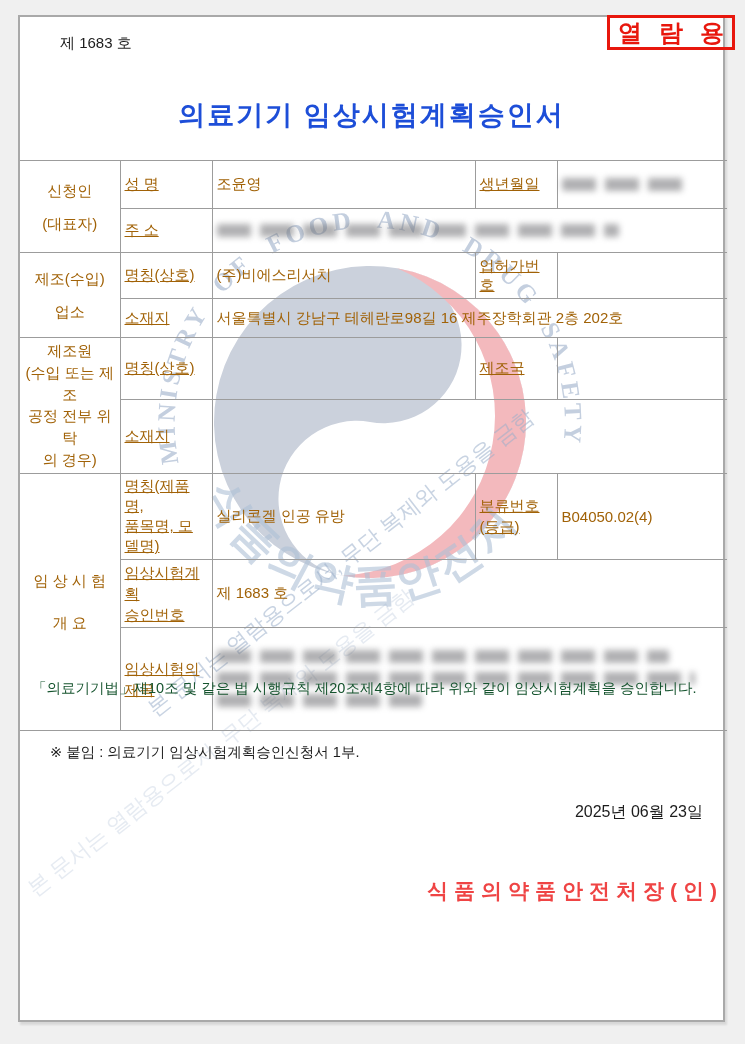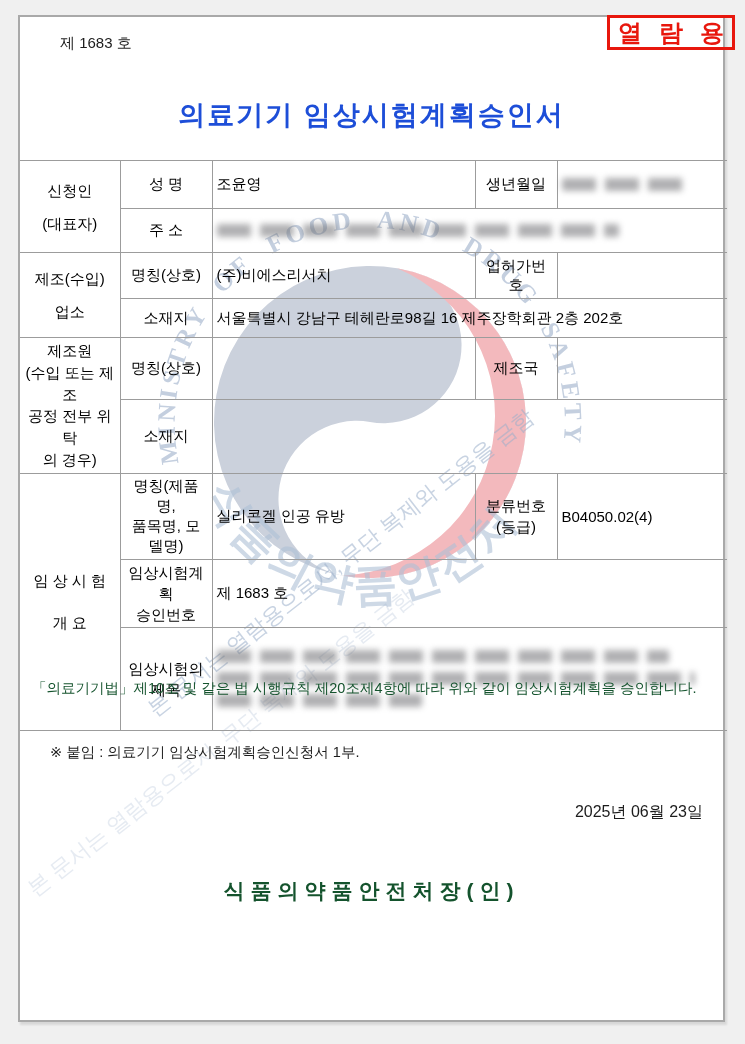--- a/index.html
+++ b/index.html
@@ -35,45 +35,45 @@
   }
   
   svg.watermark{position:absolute;left:0;top:0;width:707px;height:1007px;pointer-events:none;}
   
   table.cert{
     position:absolute;left:0;top:143px;width:707px;
     border-collapse:collapse;border-left:hidden;border-right:hidden;
     table-layout:fixed;background:transparent;z-index:2;
   }
   table.cert td{
-    border:1px solid #9c9c9c;font-size:15px;color:#000000;
+    border:1px solid #9c9c9c;font-size:15px;color:#a16207;
     vertical-align:middle;padding:2px 4px;
   }
   td.sec{text-align:center;white-space:pre-line;}
-  td.lbl{text-align:center;white-space:pre-line;}
+  td.lbl{text-align:left;white-space:pre-line;text-decoration:underline;}
   td.val{text-align:left;padding-left:10px;}
   .lh22{line-height:2.2;}
   .lh26{line-height:2.8;}
   .lh15{line-height:1.45;font-size:14.5px;}
   .small{font-size:13.5px;line-height:1.35;margin-top:40px;}
   .med{font-size:14.5px;line-height:1.4;}
   
   .blur-line{
     height:13px;border-radius:2px;opacity:0.55;filter:blur(3px);
     background:repeating-linear-gradient(90deg,#6f6f73 0 34px,transparent 34px 43px);
   }
   .blur-stack .blur-line{margin-bottom:9px;}
   .blur-stack .blur-line:last-child{margin-bottom:0;}
   
   .approval-statement{position:absolute;left:12px;top:662px;width:690px;font-size:14.5px;color:#14532d;z-index:2;}
   .attachment-note{position:absolute;left:30px;top:726px;width:660px;font-size:14.5px;color:#1c1c1c;z-index:2;}
   .issue-date{position:absolute;right:20px;top:785px;font-size:16px;color:#1c1c1c;z-index:2;}
   .issuer{
-    position:absolute;left:0;top:860px;width:100%;text-align:center;
-    font-size:21px;font-weight:bold;letter-spacing:6px;color:#14532d;z-index:2;
+    position:absolute;left:0;top:860px;width:100%;text-align:right;
+    font-size:21px;font-weight:bold;letter-spacing:6px;color:#ef4444;z-index:2;
   }
 </style>
 </head>
 <body>
 
 <div class="canvas">
   <div class="page">
 
     <svg class="watermark" viewBox="0 0 707 1007">
       <defs>

